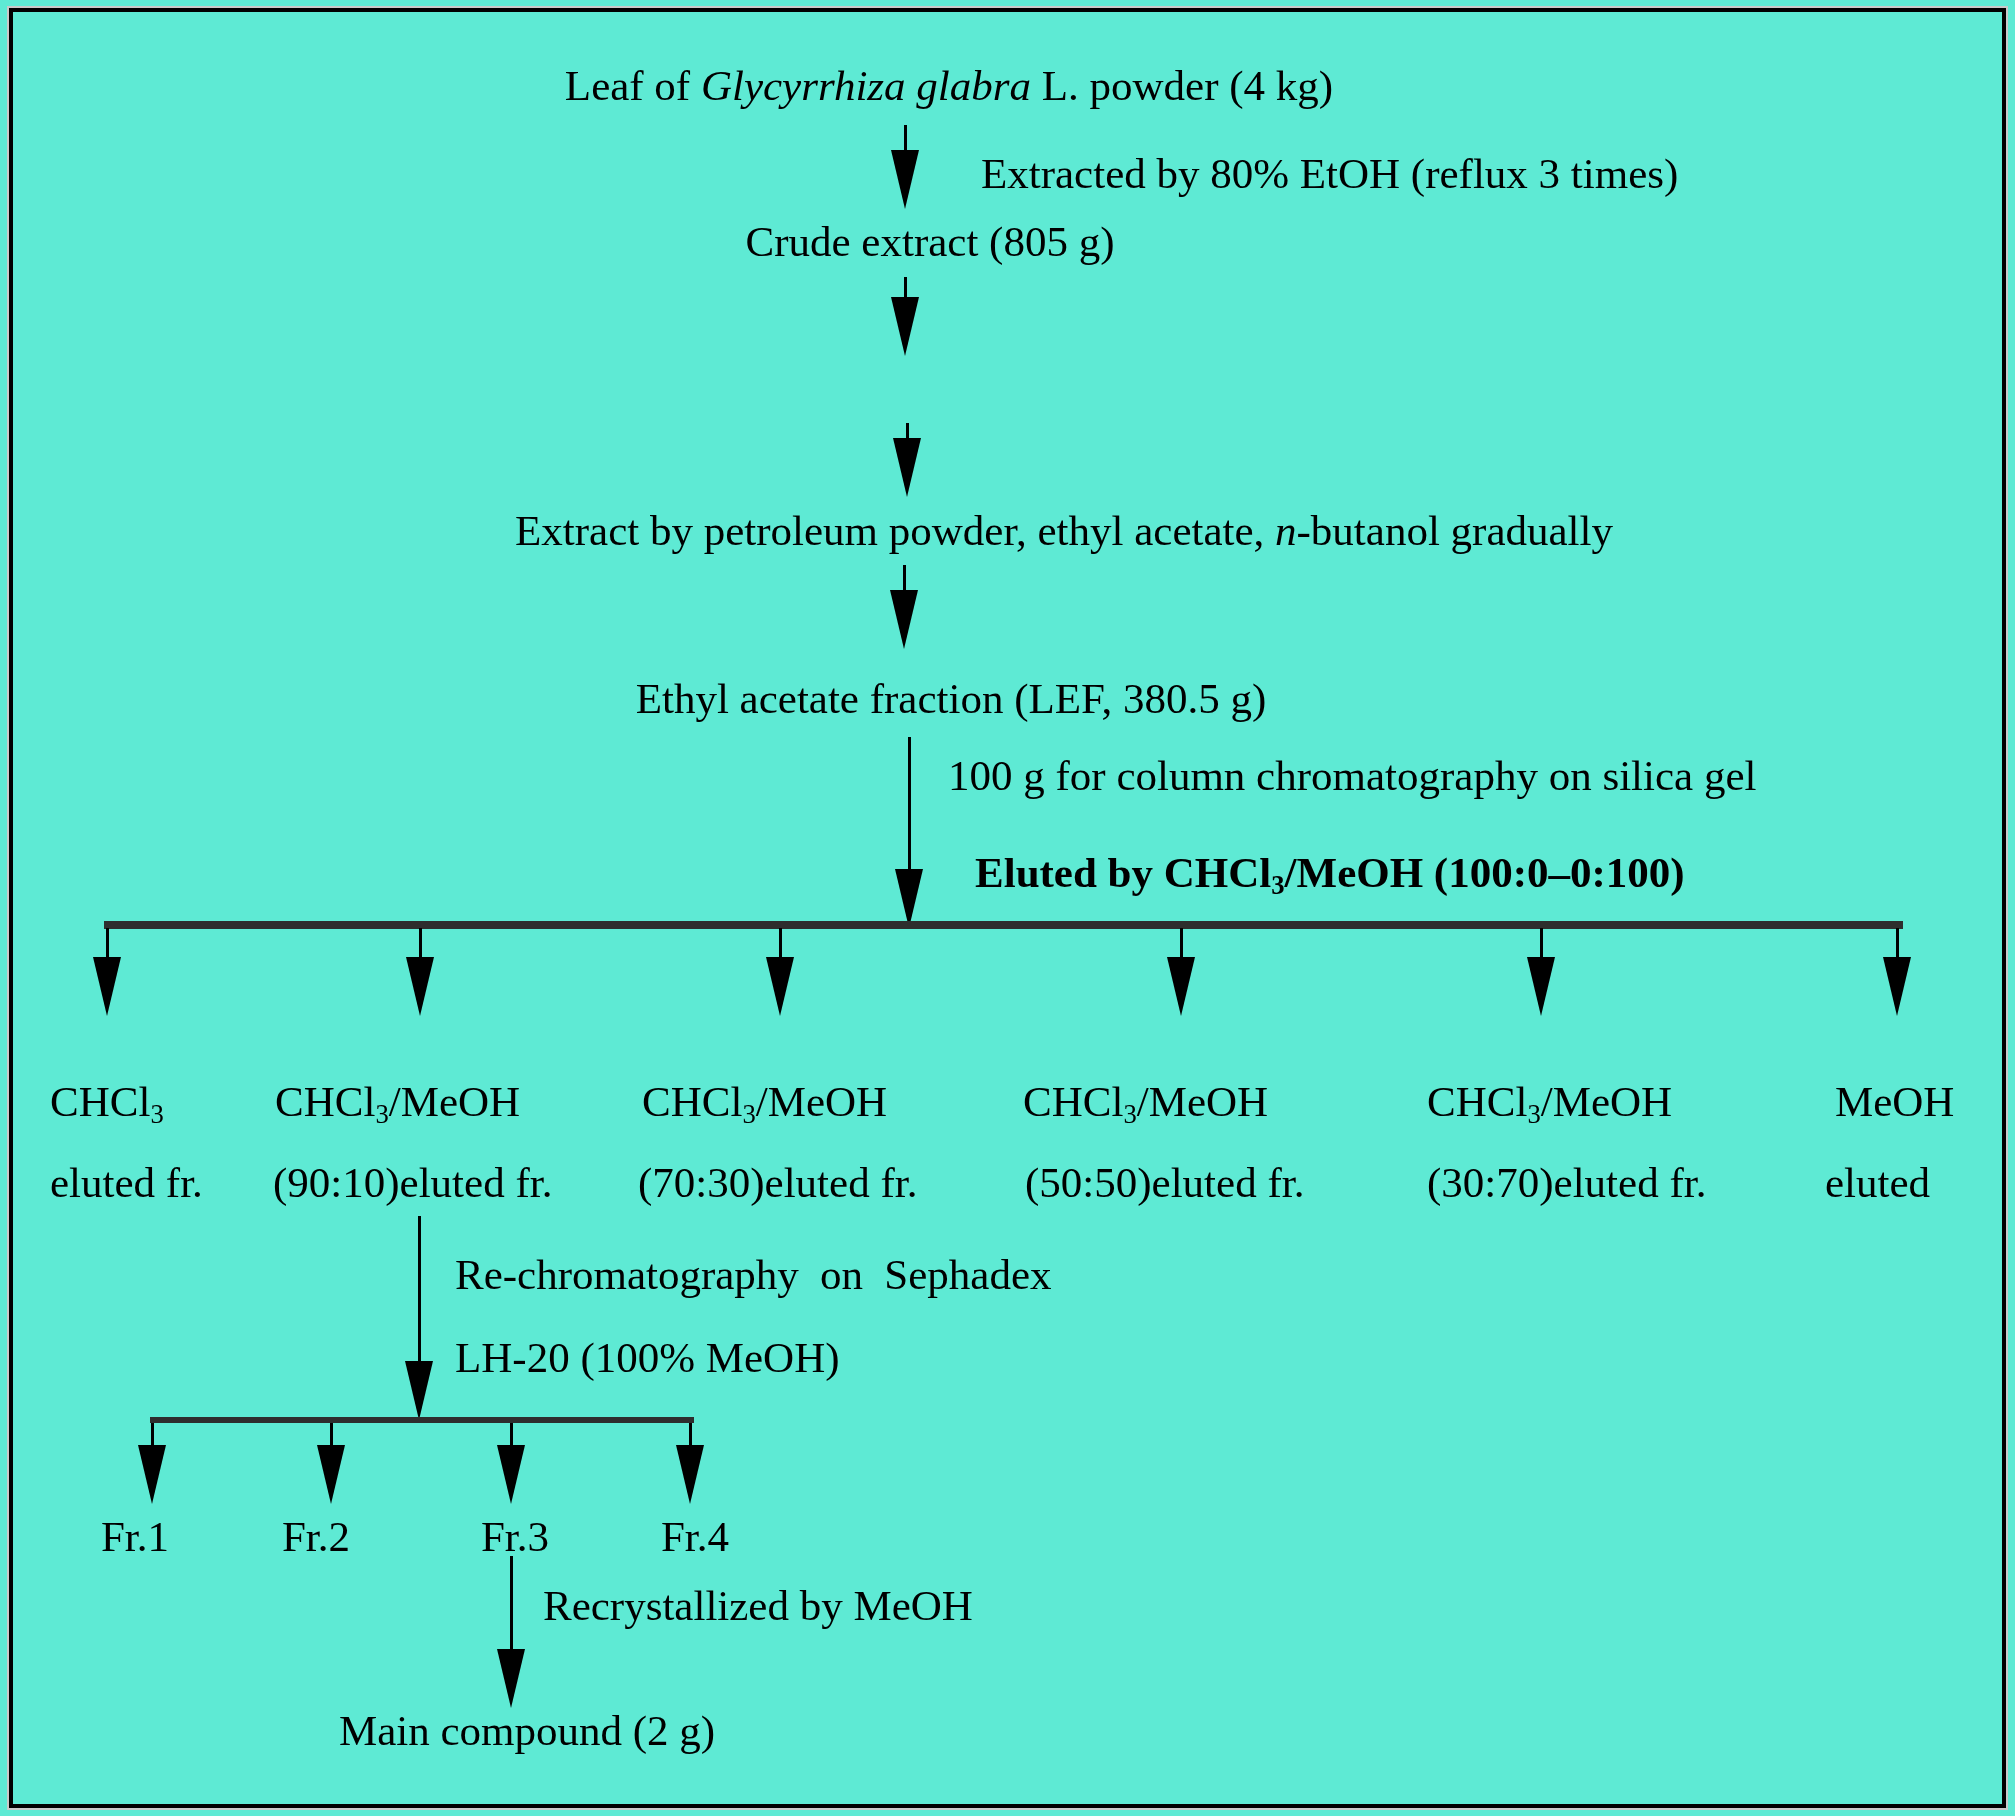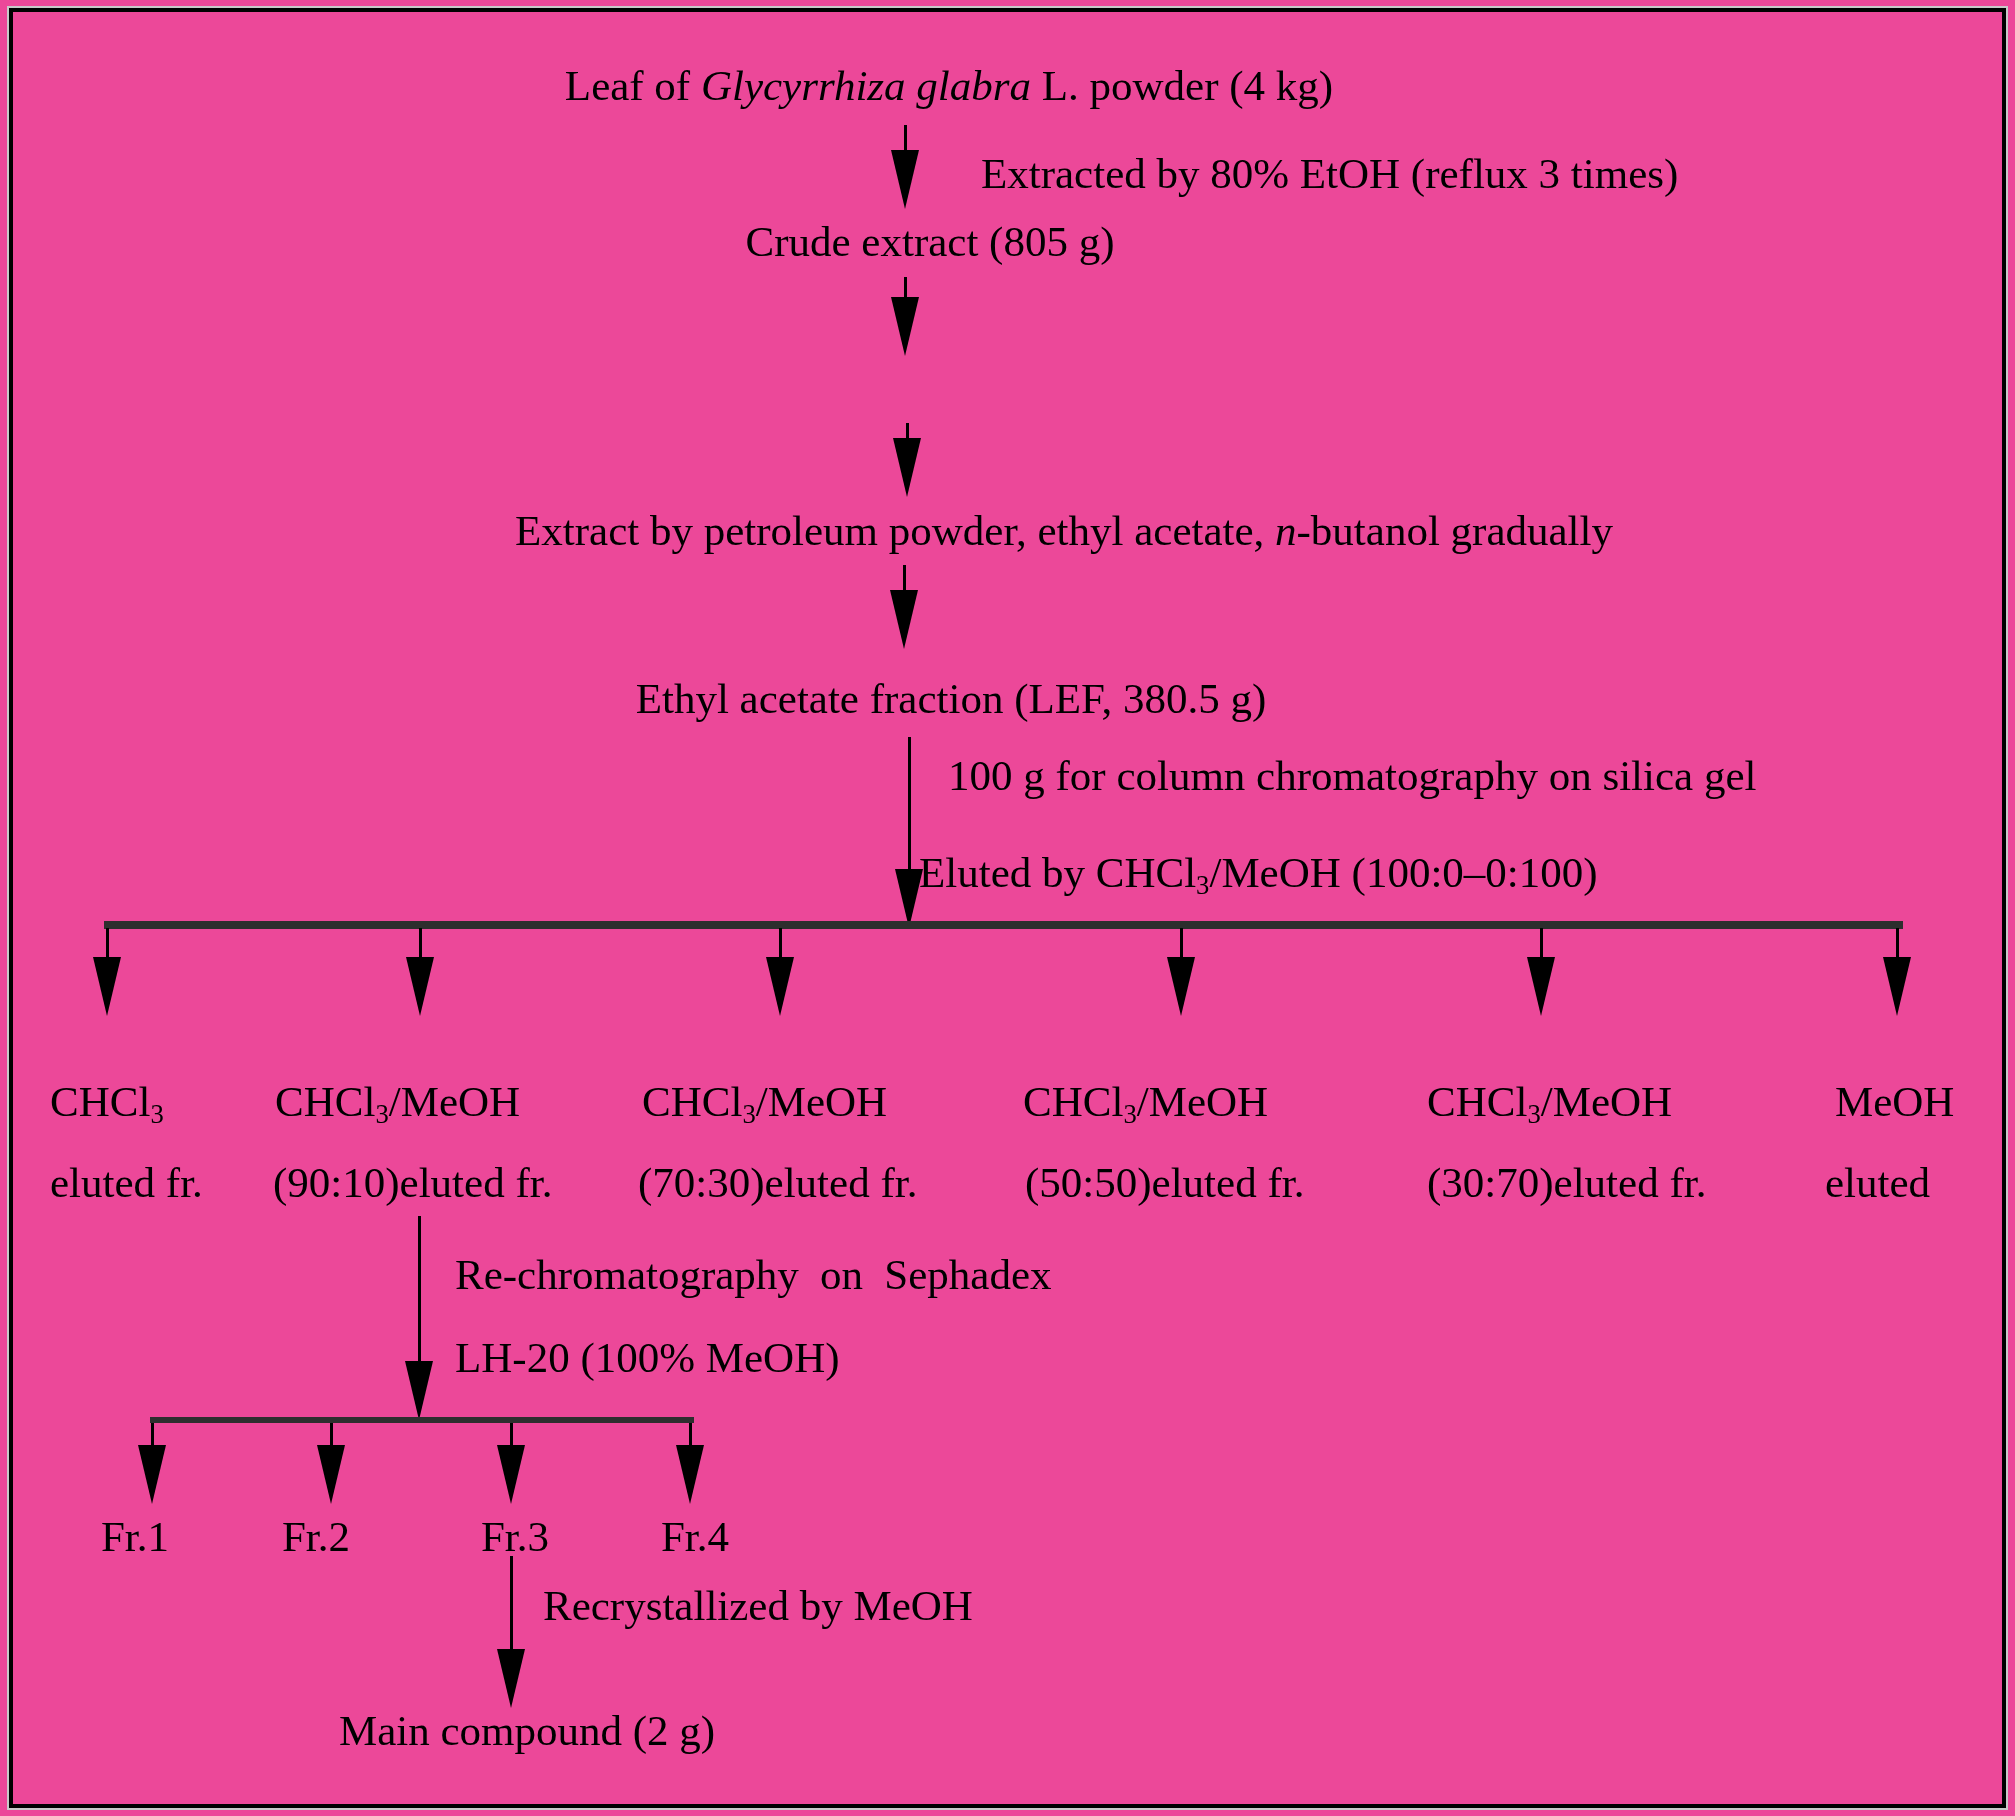--- a/index.html
+++ b/index.html
@@ -1,19 +1,19 @@
 <!DOCTYPE html>
 <html style="font-size:10.5px"><head>
 <meta charset="utf-8">
 <style>
   html,body{margin:0;padding:0;background:#ffffff;}
   #canvas{
     position:relative;
     width:2015px;height:1817px;
-    background:#ec4899;
+    background:#5eead4;
     font-family:"Liberation Serif","DejaVu Serif",serif;
     font-size:43px;
     color:#000;
     overflow:hidden;
   }
   .frame{
     position:absolute;left:8.6px;top:8px;width:1997px;height:1800px;
     border:4.6px solid #000;box-sizing:border-box;
     box-shadow:0 0 0 2px #c9c9c9;
   }
@@ -70,21 +70,21 @@
     <div class="head"></div>
   </div>
 
   <div class="t c" style="left:951px;top:677px;">Ethyl acetate fraction (LEF, 380.5 g)</div>
 
   <div class="varrow" style="left:909px;top:737px;height:191px;">
     <div class="shaft"></div>
     <div class="head"></div>
   </div>
   <div class="t" style="left:948px;top:754px;">100 g for column chromatography on silica gel</div>
-  <div class="t" style="left:919px;top:851px;">
+  <div class="t" style="left:975px;top:851px;font-weight:bold;">
     <span>Eluted by CHCl</span><span class="sub">3</span><span>/MeOH (100:0–0:100)</span>
   </div>
 
   <div class="hline" style="left:104px;top:921px;width:1799px;height:8px;"></div>
 
   <div class="varrow" style="left:107px;top:928px;height:88px;">
       <div class="shaft"></div>
       <div class="head"></div>
     </div>
   <div class="varrow" style="left:420px;top:928px;height:88px;">

